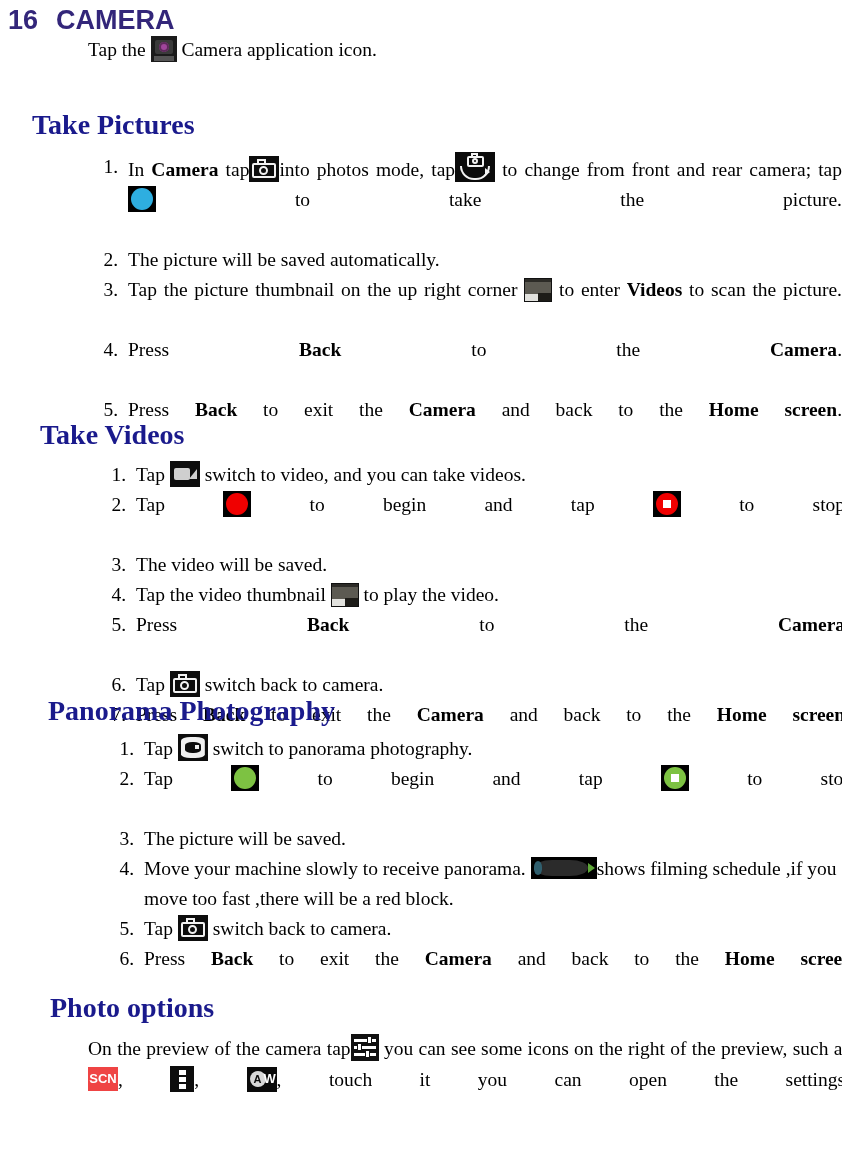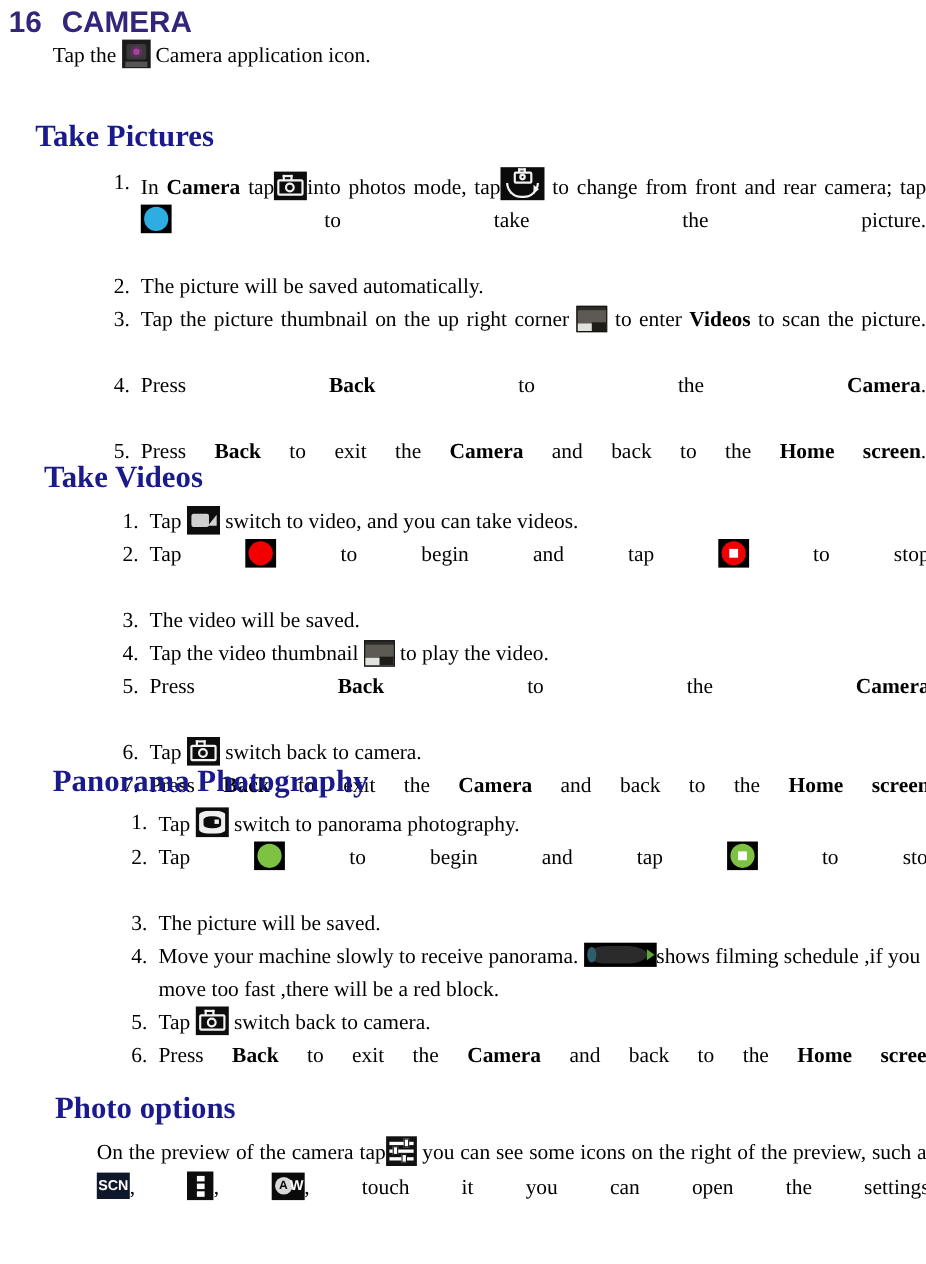--- a/index.html
+++ b/index.html
@@ -42,21 +42,21 @@
     font-size: 28px;
     color: #1a1a8c;
     margin: 0;
     line-height: 26px;
   }
 
   
   .intro {
     font-size: 19.5px;
     line-height: 27px;
-    padding-left: 48px;
+    padding-left: 88px;
   }
 
   ol.steps {
     list-style: none;
     margin: 0;
     padding: 0;
   }
   ol.steps li {
     position: relative;
     font-size: 19.5px;
@@ -382,21 +382,21 @@
     border: 1px solid #111;
     box-sizing: border-box;
   }
   .ic-settings .k1 { left: 16px; top: 2px; }
   .ic-settings .k2 { left: 6px;  top: 9px; }
   .ic-settings .k3 { left: 14px; top: 16px; }
 
   
   .ic-scn {
     width: 30px; height: 24px;
-    background: #0f172a;
+    background: #ef4444;
     color: #ffffff;
     font-family: "Liberation Sans", "DejaVu Sans", sans-serif;
     font-size: 13px;
     font-weight: bold;
     line-height: 24px;
     text-align: center;
     vertical-align: -5px;
   }
 
   

